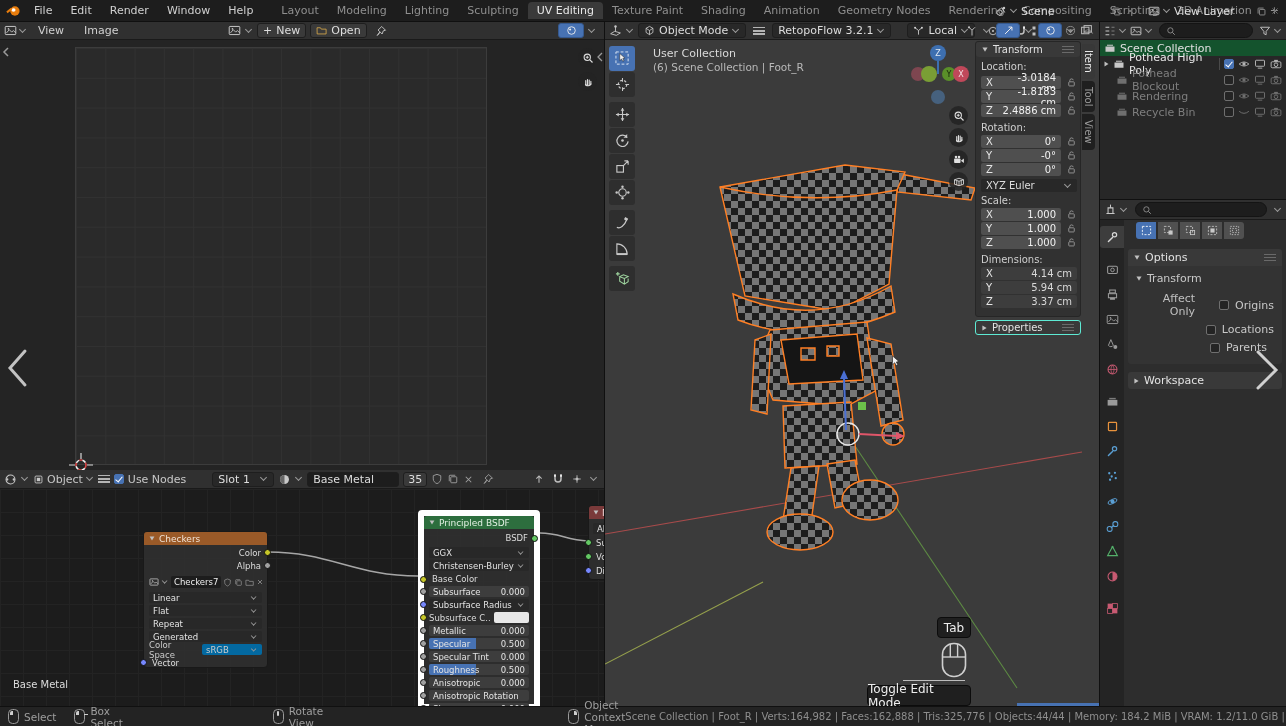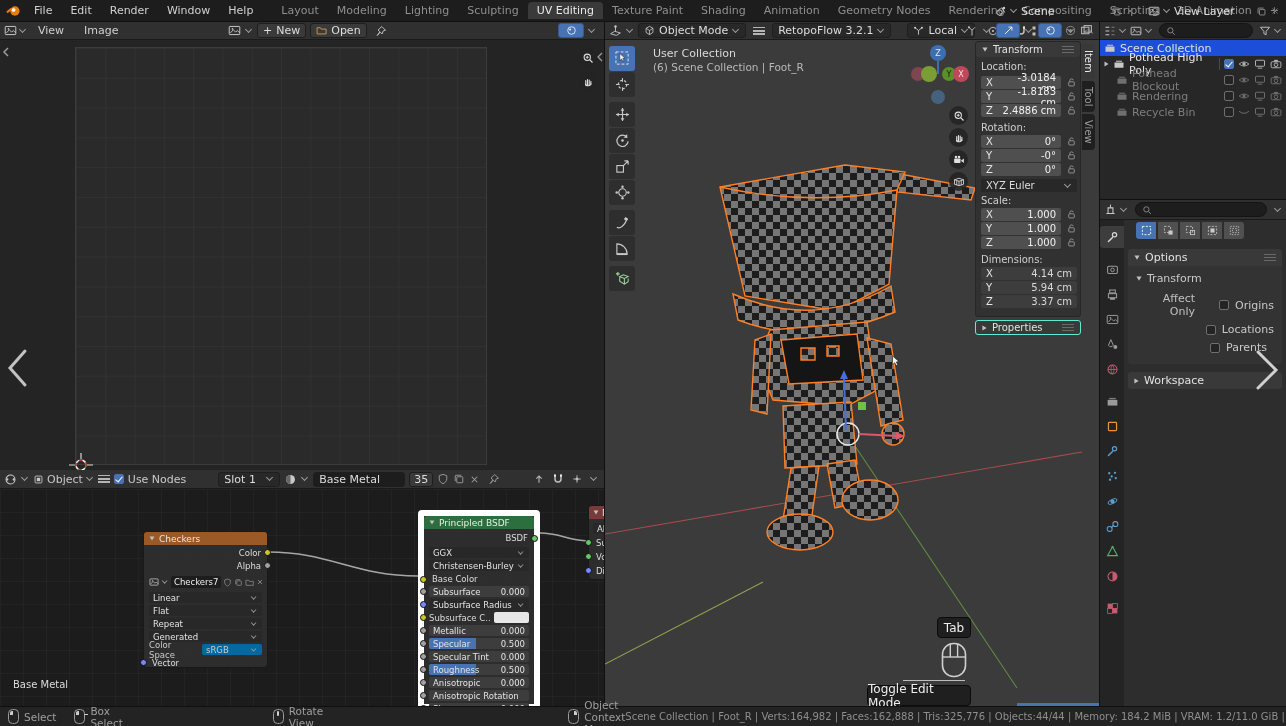--- a/index.html
+++ b/index.html
@@ -287,21 +287,21 @@
             <rect x="5.5" y="5.5" width="5" height="5" fill="currentColor"></rect>
           </svg>
       <span>Object</span>
       <span class="chv"></span>
     </div>
     <span class="ham"></span>
     <div class="f" style="gap:4px;">
       <span class="cb on"></span>
       <span>Use Nodes</span>
     </div>
-    <div class="fld" style="width:62px;margin-left:28px;">
+    <div class="fld" style="width:62px;margin-left:22px;">
           <span style="flex:1">Slot 1</span>
           <span class="chv"></span>
         </div>
     <svg class="ic" width="13" height="13" viewBox="0 0 16 16" style="color:#c8c8c8">
           <circle cx="8" cy="8" r="5.5" fill="currentColor"></circle>
           <path d="M8 2.5a5.5 5.5 0 0 0 0 11z" fill="#666"></path>
         </svg>
     <span class="chv"></span>
     <div class="fld" style="width:92px;background:#1d1d1d;">
           <span style="flex:1">Base Metal</span>
@@ -875,21 +875,21 @@
       <svg width="10" height="10" viewBox="0 0 16 16" style="color:#8f8f8f">
             <use href="#i-search"></use>
           </svg>
     </div>
     <svg class="ic" width="12" height="12" viewBox="0 0 16 16" style="color:#c8c8c8">
           <path d="M2 3h12L9.5 8.5V13l-3-1.5V8.5z" fill="none" stroke="currentColor" stroke-width="1.2"></path>
         </svg>
     <span class="chv"></span>
   </div>
 
-  <div class="f" style="height:16px;padding:0 4px;gap:4px;background:#1d4ed8;">
+  <div class="f" style="height:16px;padding:0 4px;gap:4px;background:#14532d;">
     <svg width="12" height="12" viewBox="0 0 16 16" style="color:#c8c8c8">
           <use href="#i-collection"></use>
         </svg>
     <span style="color:#e0e0e0">Scene Collection</span>
   </div>
   <div class="f" style="height:16px;padding:0 4px;gap:4px;">
     <span class="tri-r" style="transform:scale(.8)"></span>
     <svg width="12" height="12" viewBox="0 0 16 16" style="color:#c8c8c8">
           <use href="#i-collection"></use>
         </svg>

